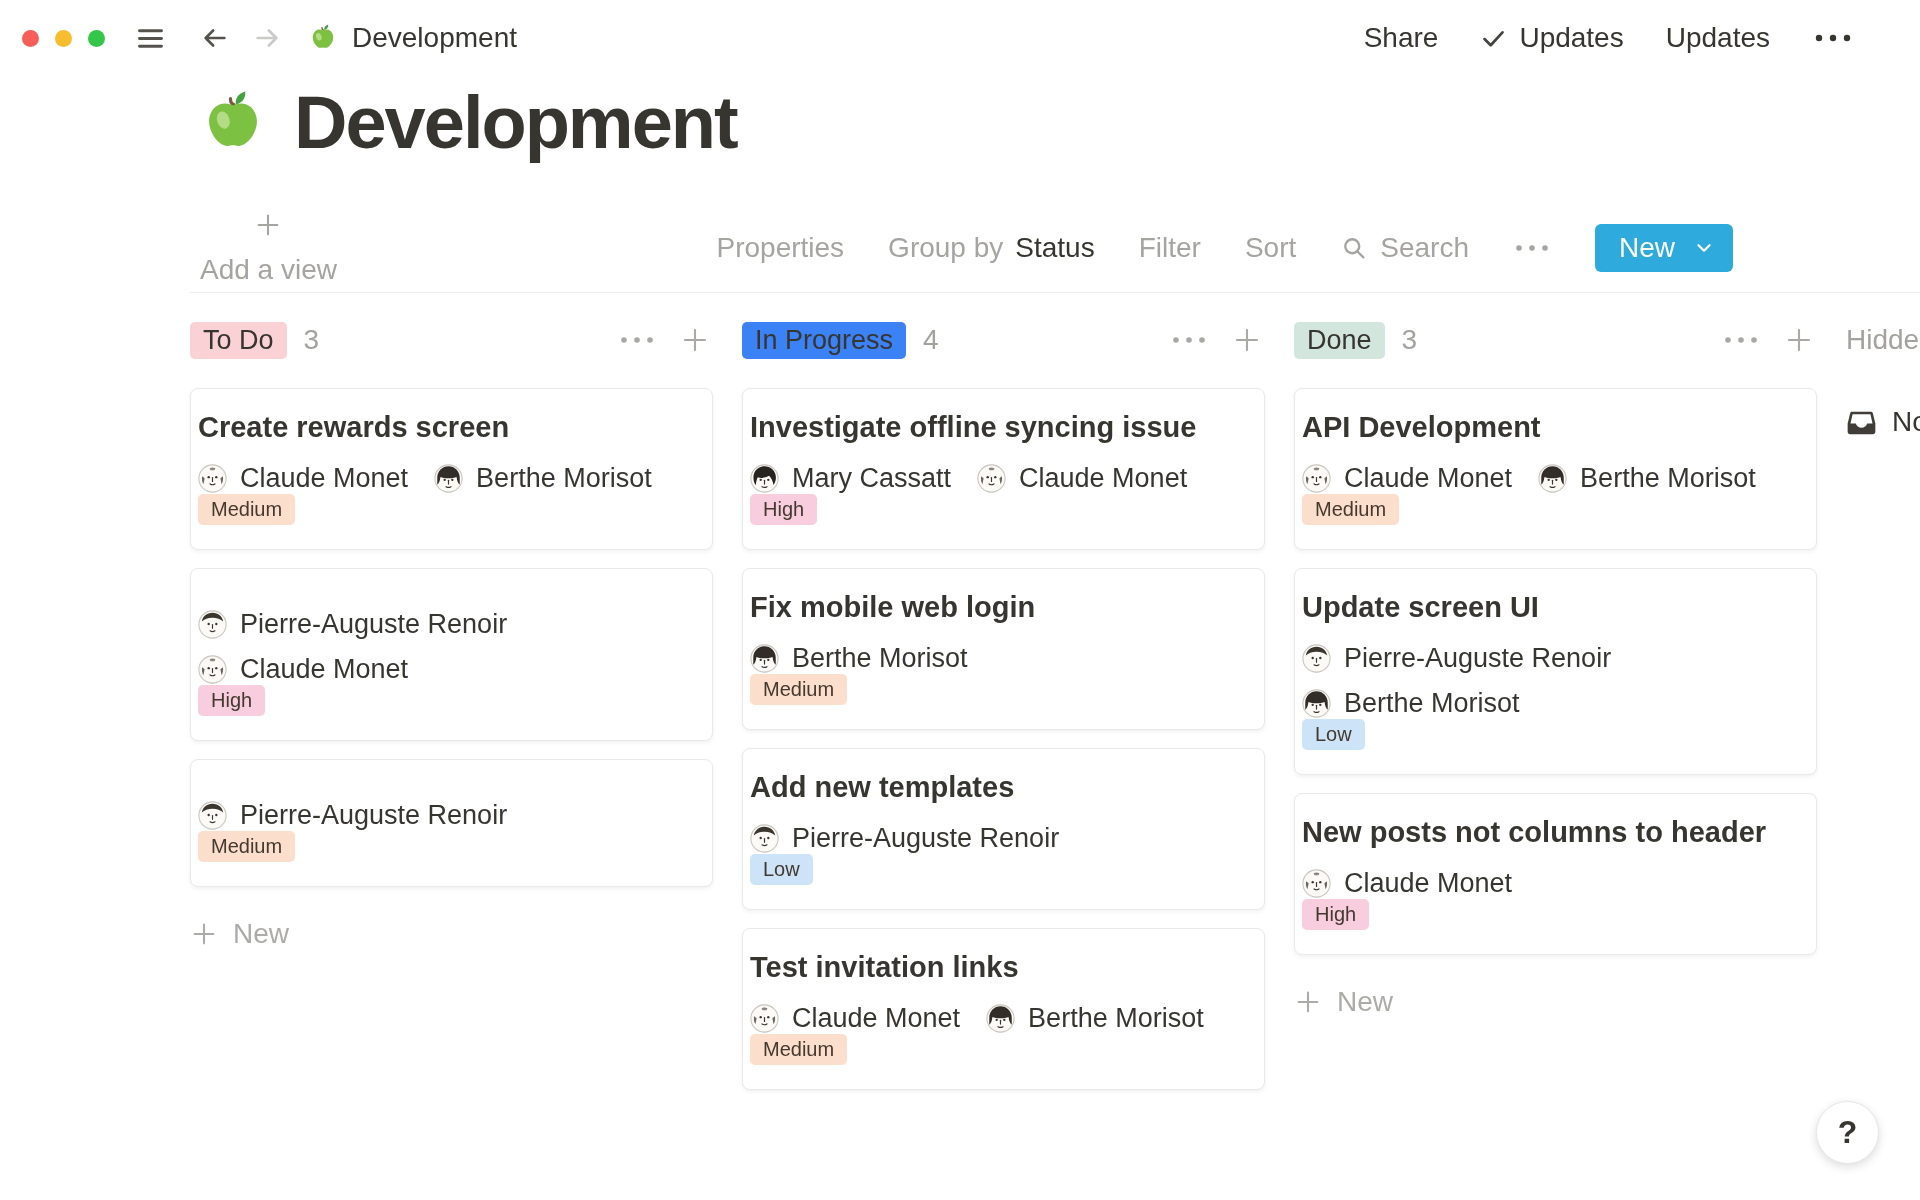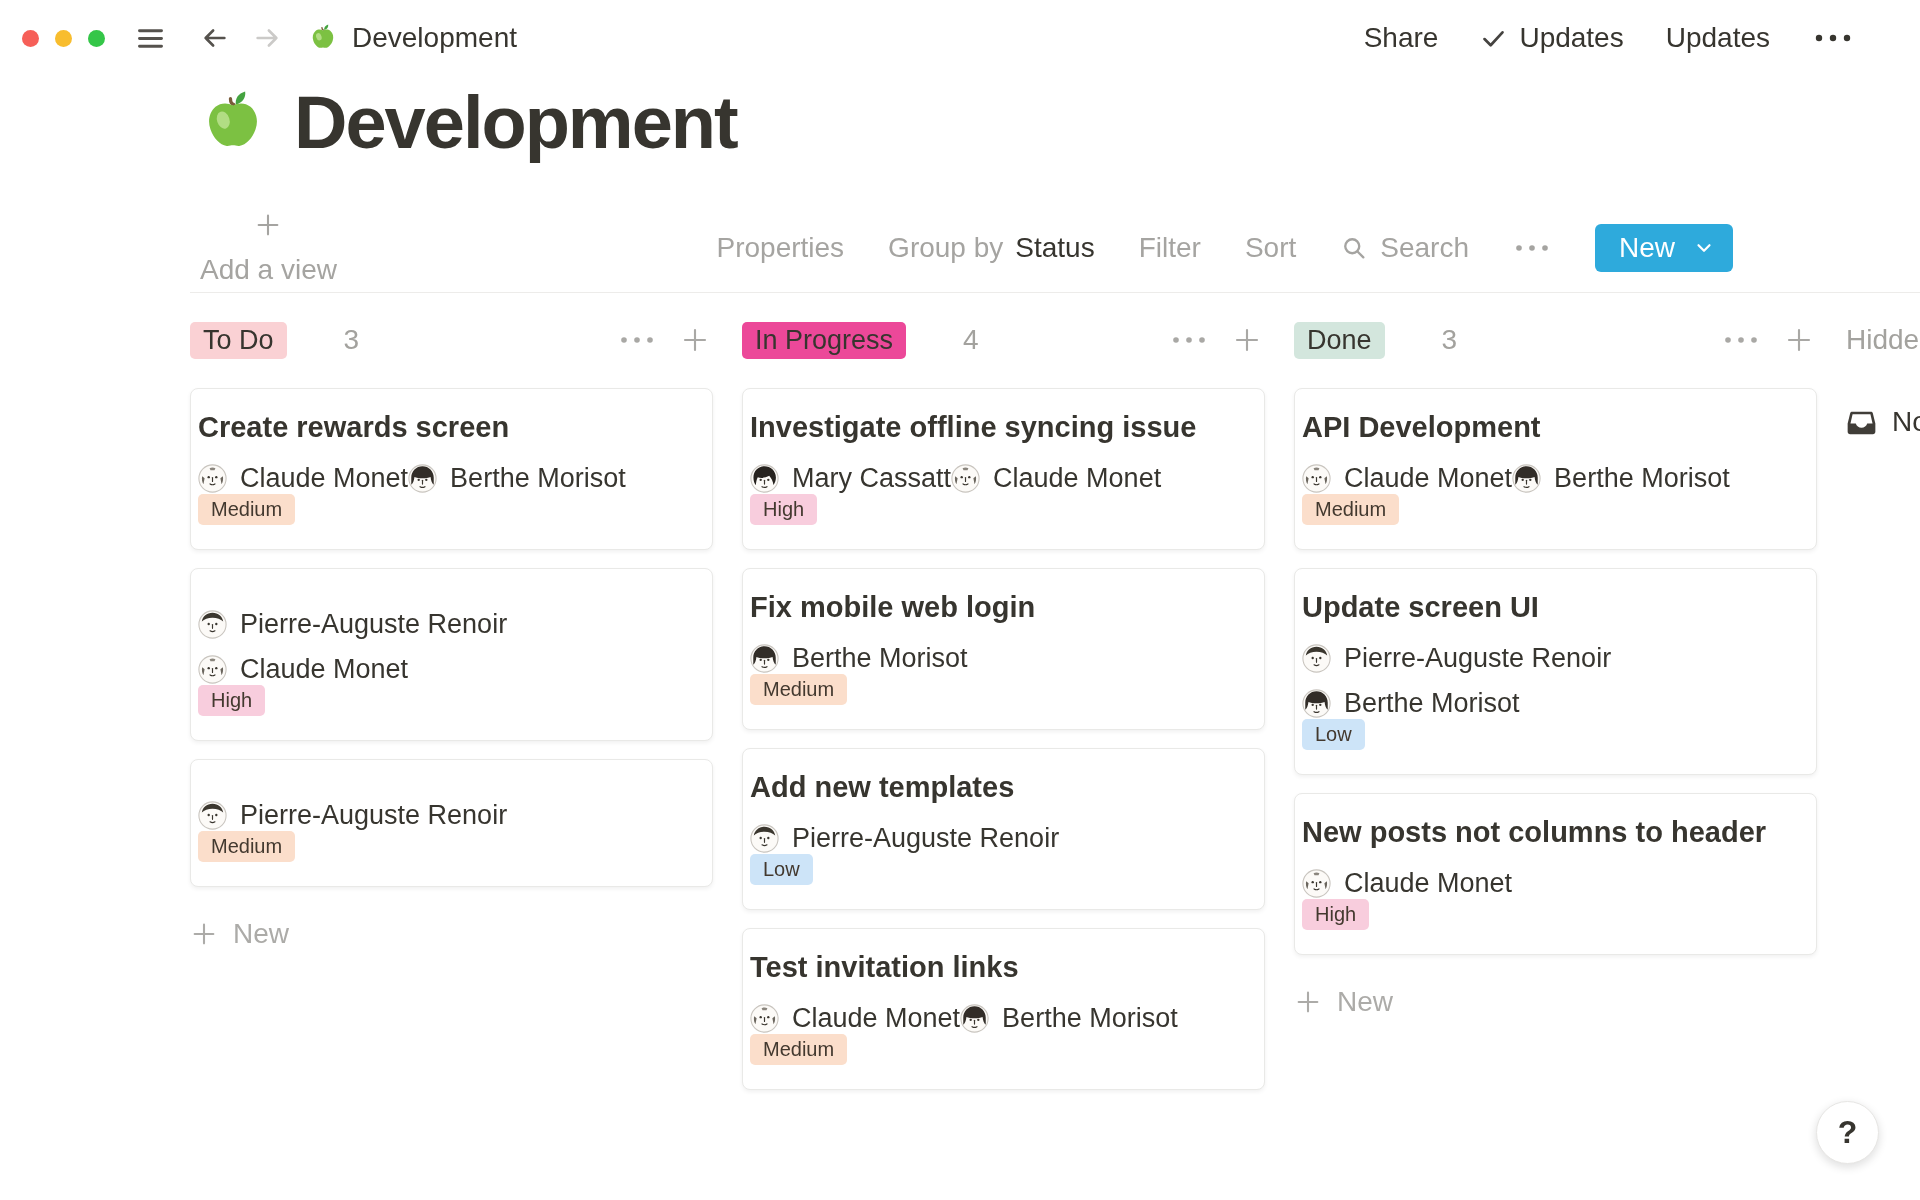--- a/index.html
+++ b/index.html
@@ -38,29 +38,29 @@
   .add-view{display:flex;align-items:center;gap:15px;cursor:pointer;flex-direction:column;}
   .toolbar-right{margin-left:auto;display:flex;align-items:center;gap:44px;padding-right:187px;}
   .tool-item{display:flex;align-items:center;gap:12px;cursor:pointer;white-space:nowrap;}
   .group-by .gb-value{color:#37352F;}
   .new-btn{background:#2EAADC;color:#fff;border:none;border-radius:6px;height:48px;display:flex;align-items:center;gap:18px;padding:0 18px 0 24px;font-size:28px;font-weight:500;font-family:inherit;cursor:pointer;}
   .divider{position:absolute;top:292px;left:190px;right:0;height:1px;background:#EDECEA;}
 
   
   .board{position:absolute;top:322px;left:190px;display:flex;gap:29px;align-items:flex-start;}
   .column{width:523px;flex:none;}
-  .column-header{display:flex;align-items:center;height:36px;margin-bottom:30px;gap:40px;}
+  .column-header{display:flex;align-items:center;height:36px;margin-bottom:30px;}
   .col-badge{font-size:27px;color:#37352F;padding:3px 13px;border-radius:5px;white-space:nowrap;cursor:pointer;}
   .col-count{color:#A3A29E;margin-left:17px;font-size:28px;}
   .col-actions{margin-left:auto;display:flex;align-items:center;gap:24px;padding-right:3px;}
   .cards{display:flex;flex-direction:column;gap:18px;}
   .card{background:#fff;border:1px solid #E9E9E7;border-radius:8px;box-shadow:0 2px 4px rgba(15,15,15,.06);padding:21px 7px 24px;cursor:pointer;overflow:hidden;}
   .card-title{font-size:29px;font-weight:600;line-height:34px;color:#37352F;white-space:nowrap;}
   .assignees{margin-top:19px;display:flex;flex-direction:column;gap:14px;}
-  .assignee-row{display:flex;align-items:center;white-space:nowrap;}
+  .assignee-row{display:flex;align-items:center;gap:26px;white-space:nowrap;}
   .assignee{display:flex;align-items:center;gap:13px;}
   .avatar{width:29px;height:29px;flex:none;}
   .avatar svg{width:100%;height:100%;}
   .assignee-name{font-size:27px;color:#37352F;}
   .priority-badge{display:inline-block;font-size:20px;color:#43392F;padding:4px 13px;border-radius:5px;}
   .footer-new{margin-top:31px;display:flex;align-items:center;gap:15px;color:#ACABA8;font-size:28px;cursor:pointer;}
 
   
   .hidden-col{width:320px;flex:none;}
   .hidden-label{height:36px;display:flex;align-items:center;color:#A3A29E;font-size:28px;margin-bottom:30px;white-space:nowrap;}
@@ -315,21 +315,21 @@
         <svg width="28" height="28" viewBox="0 0 24 24" fill="none" stroke="#ACABA8" stroke-width="1.8" stroke-linecap="round">
             <path d="M12 4v16M4 12h16"></path>
           </svg>
       </span>
       <span class="label">New</span>
     </div>
   </div>
 
   <div class="column">
     <div class="column-header">
-      <span class="col-badge" style="background: #ec4899;">In Progress</span>
+      <span class="col-badge" style="background: #3b82f6;">In Progress</span>
       <span class="col-count">4</span>
       <span class="col-actions">
         <span>
           <svg width="38" height="12" viewBox="0 0 38 12">
               <circle cx="6" cy="6" r="2.8" fill="#A9A8A5"></circle>
               <circle cx="19" cy="6" r="2.8" fill="#A9A8A5"></circle>
               <circle cx="32" cy="6" r="2.8" fill="#A9A8A5"></circle>
             </svg>
         </span>
         <span>

